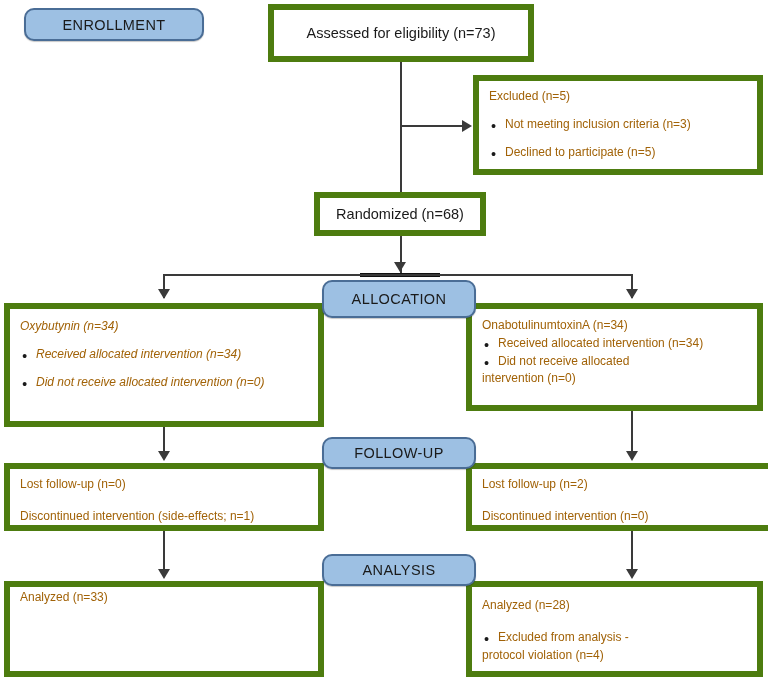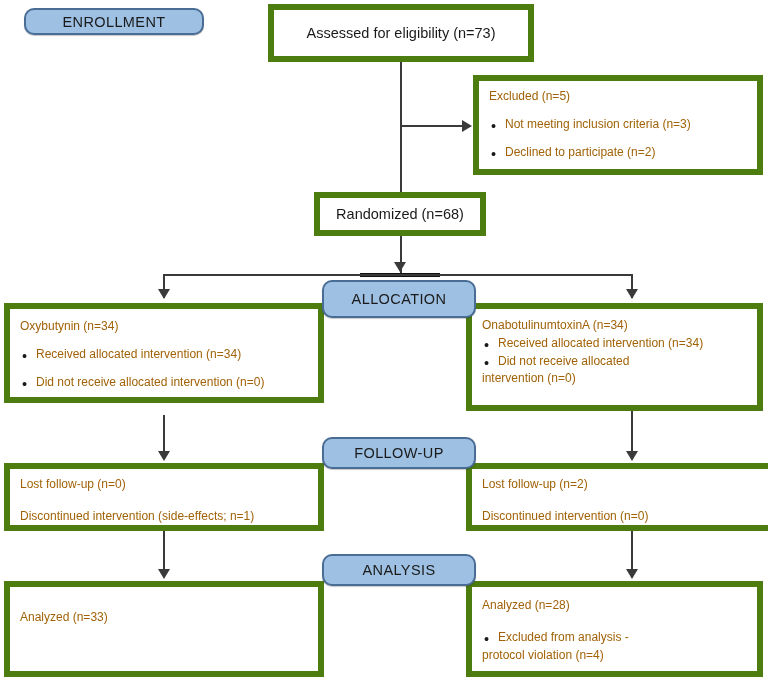--- a/index.html
+++ b/index.html
@@ -123,38 +123,38 @@
     height: 4px;
     background: #111;
     z-index: 2;
   }
 </style>
 </head>
 <body>
 
 <div id="diagram">
 
-  <div class="pill" style="left:24px; top:8px; width:180px; height:27px;">
+  <div class="pill" style="left:24px; top:8px; width:180px; height:33px;">
     <span>ENROLLMENT</span>
   </div>
 
   <div class="box" style="left:268px; top:4px; width:266px; height:58px;">
     <div class="center-line">Assessed for eligibility (n=73)</div>
   </div>
 
   <div class="vline" style="left:400px; top:62px; height:130px;"></div>
 
   <div class="hline" style="left:400px; top:125px; width:62px;"></div>
   <div class="arrow-right" style="left:462px; top:120px;"></div>
 
   <div class="box" style="left:473px; top:75px; width:290px; height:100px;">
     <div class="pad" style="top:9px;">
       <div class="btext line">Excluded (n=5)</div>
       <div class="btext bullet gap-md">Not meeting inclusion criteria (n=3)</div>
-      <div class="btext bullet gap-md">Declined to participate (n=2)</div>
+      <div class="btext bullet gap-md">Declined to participate (n=5)</div>
     </div>
   </div>
 
   <div class="box" style="left:314px; top:192px; width:172px; height:44px;">
     <div class="center-line">Randomized (n=68)</div>
   </div>
 
   <div class="vline" style="left:400px; top:236px; height:38px;"></div>
   <div class="arrow-down" style="left:394px; top:262px;"></div>
   <div class="tbar" style="left:360px; top:273px; width:80px;"></div>
@@ -162,21 +162,21 @@
   <div class="hline" style="left:163px; top:274px; width:470px;"></div>
   <div class="vline" style="left:163px; top:274px; height:24px;"></div>
   <div class="arrow-down" style="left:158px; top:289px;"></div>
   <div class="vline" style="left:631px; top:274px; height:24px;"></div>
   <div class="arrow-down" style="left:626px; top:289px;"></div>
 
   <div class="pill" style="left:322px; top:280px; width:154px; height:38px;">
     <span>ALLOCATION</span>
   </div>
 
-  <div class="box" style="left:4px; top:303px; width:320px; height:100px;">
+  <div class="box" style="left:4px; top:303px; width:320px; height:124px;font-style:italic;">
     <div class="pad" style="top:11px;">
       <div class="btext line">Oxybutynin (n=34)</div>
       <div class="btext bullet gap-md">Received allocated intervention (n=34)</div>
       <div class="btext bullet gap-md">Did not receive allocated intervention (n=0)</div>
     </div>
   </div>
 
   <div class="box" style="left:466px; top:303px; width:297px; height:108px;">
     <div class="pad" style="top:10px;">
       <div class="btext line">OnabotulinumtoxinA (n=34)</div>
@@ -212,21 +212,21 @@
   <div class="vline" style="left:163px; top:531px; height:42px;"></div>
   <div class="arrow-down" style="left:158px; top:569px;"></div>
   <div class="vline" style="left:631px; top:531px; height:42px;"></div>
   <div class="arrow-down" style="left:626px; top:569px;"></div>
 
   <div class="pill" style="left:322px; top:554px; width:154px; height:32px;">
     <span>ANALYSIS</span>
   </div>
 
   <div class="box" style="left:4px; top:581px; width:320px; height:96px;">
-    <div class="pad" style="top:24px;">
+    <div class="pad" style="top:4px;">
       <div class="btext line">Analyzed (n=33)</div>
     </div>
   </div>
 
   <div class="box" style="left:466px; top:581px; width:297px; height:96px;">
     <div class="pad" style="top:12px;">
       <div class="btext line">Analyzed (n=28)</div>
       <div class="btext bullet gap-lg">Excluded from analysis -</div>
       <div class="btext gap-sm">protocol violation (n=4)</div>
     </div>

